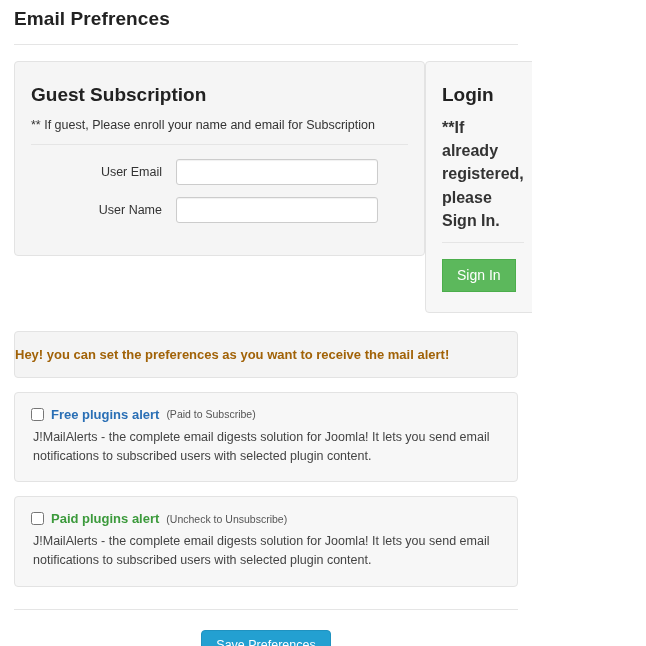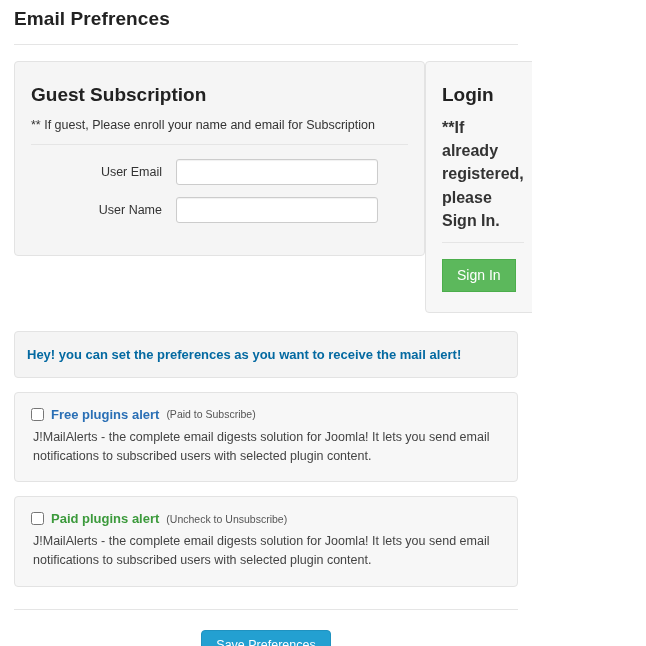--- a/index.html
+++ b/index.html
@@ -104,24 +104,24 @@
     padding: 7px 14px 8px 14px;
     cursor: pointer;
     font-family: "Liberation Sans", sans-serif;
     margin-top: 2px;
   }
   .alert-bar {
     margin-top: 18px;
     background: #f4f4f4;
     border: 1px solid #e3e3e3;
     border-radius: 4px;
-    padding: 15px 12px;
+    padding: 15px 0;
     font-size: 13px;
     font-weight: bold;
-    color: #0369a1;
+    color: #a16207;
   }
   .pref-block {
     margin-top: 14px;
     background: #f7f7f7;
     border: 1px solid #e3e3e3;
     border-radius: 4px;
     padding: 14px 16px 16px 16px;
   }
   .pref-head {
     display: flex;

